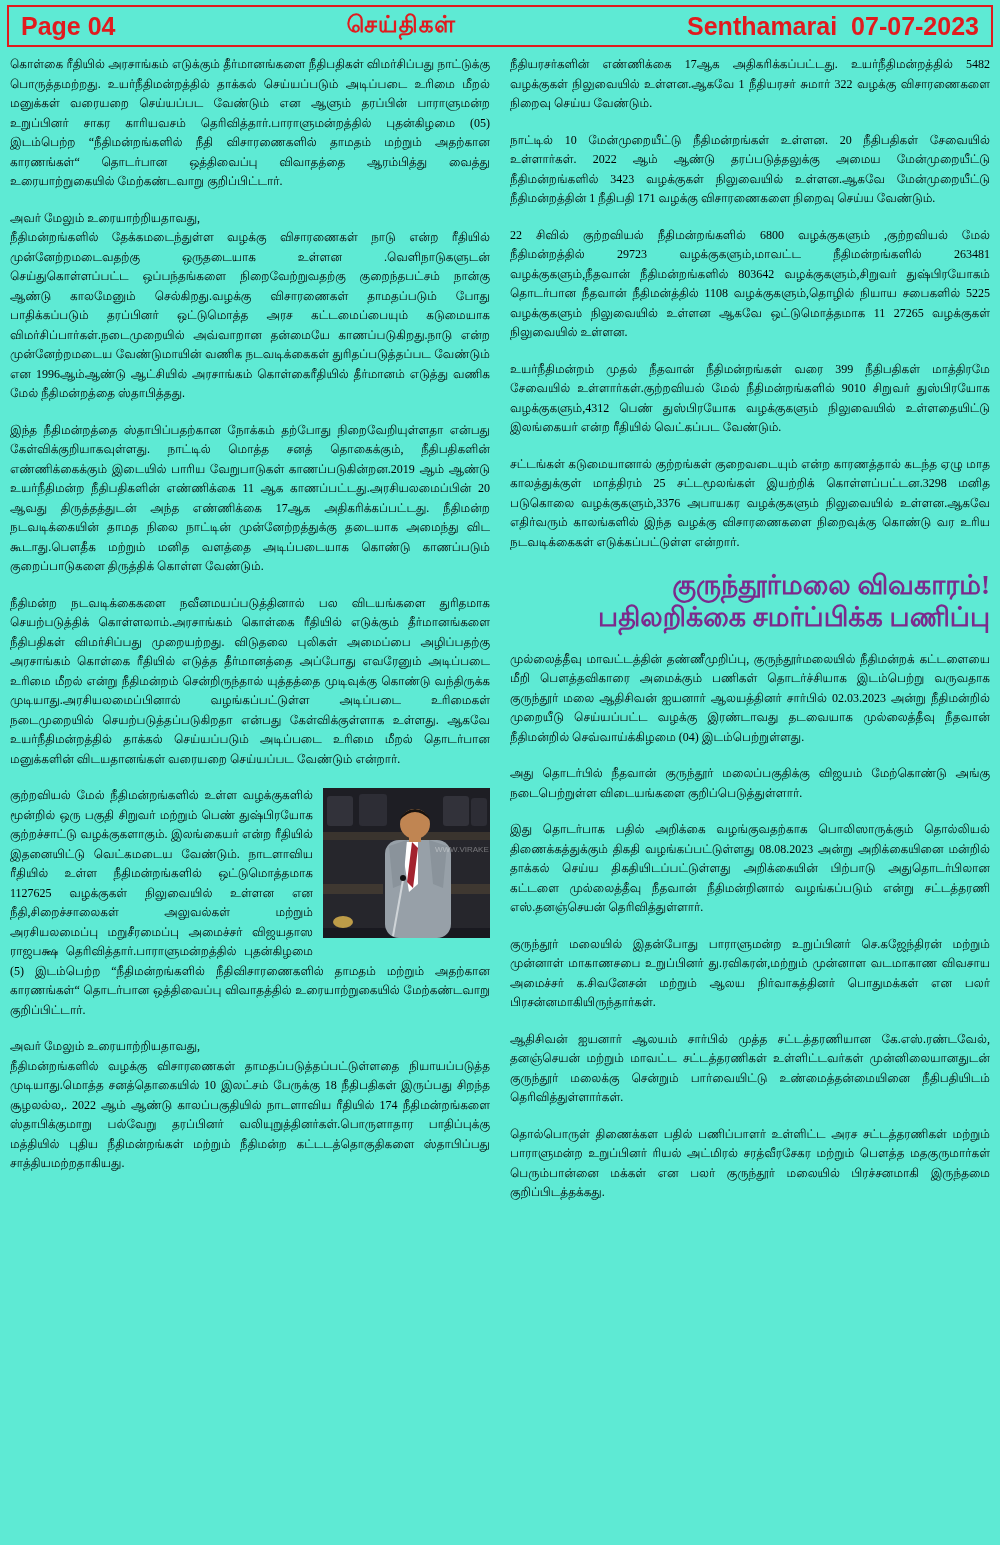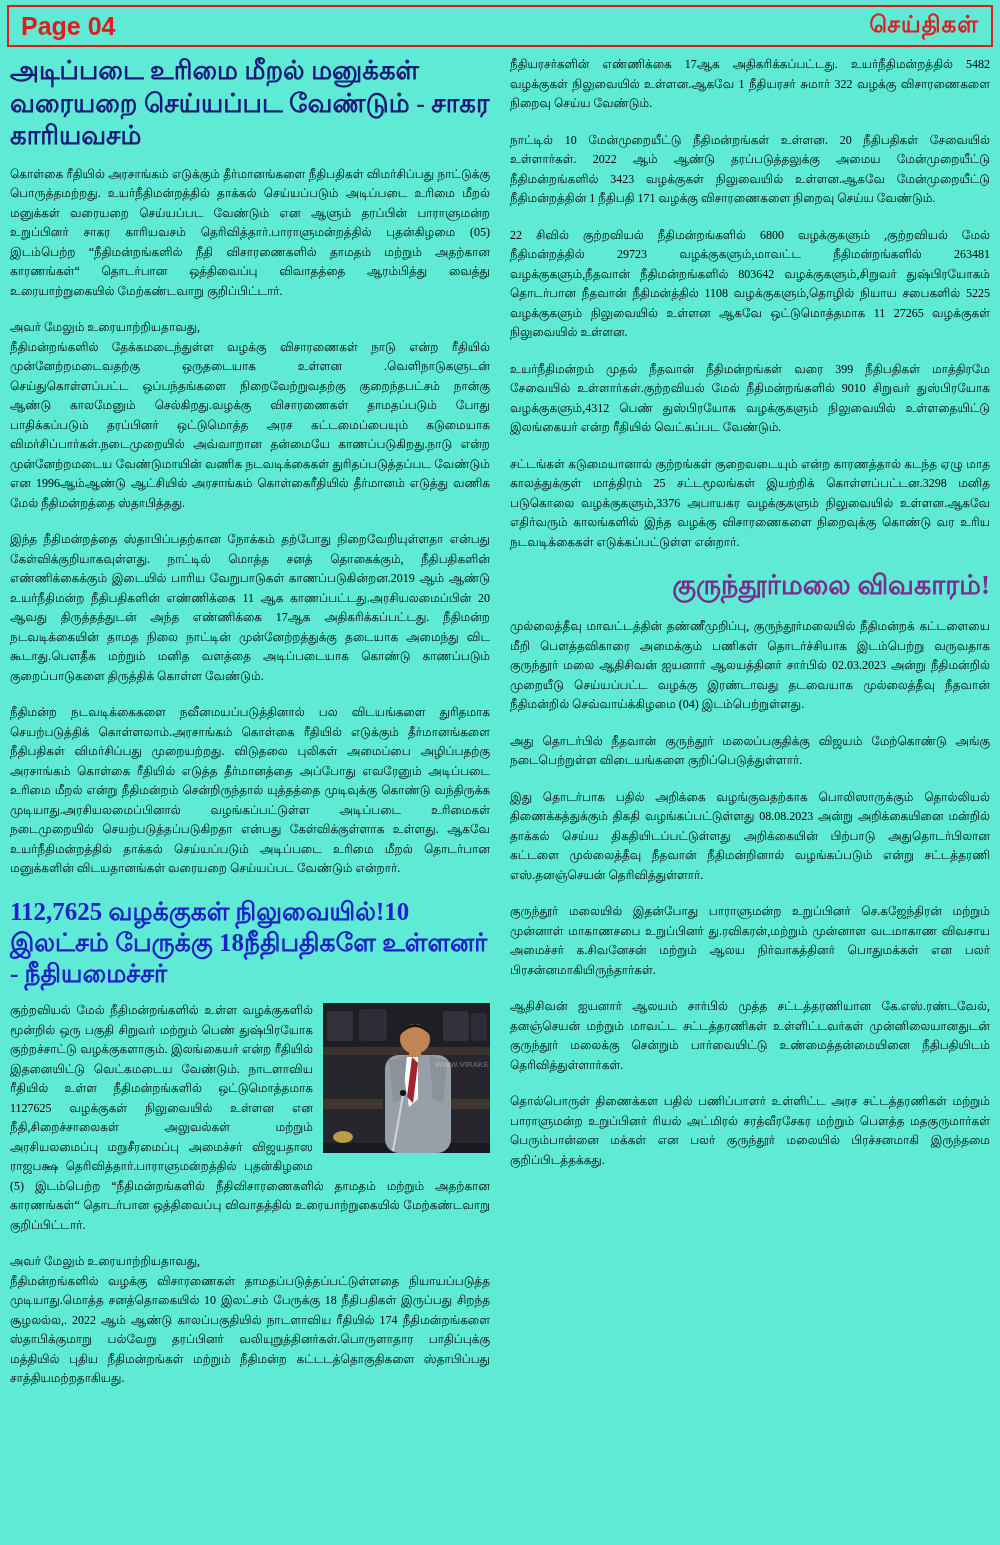--- a/index.html
+++ b/index.html
@@ -62,35 +62,34 @@
   .a2body{overflow:visible;}
 </style>
 </head>
 <body>
 
 <div class="page">
 
   <div class="masthead">
     <span class="mh-left">Page 04</span>
     <span class="mh-center">செய்திகள்</span>
+    <span class="mh-right"><span>Senthamarai</span><span class="sp"></span><span>07-07-2023</span></span>
   </div>
 
   <div class="columns">
 
     <div class="col col-left">
 
-      <h1 class="hl hl-navy">அடிப்படை உரிமை மீறல் மனுக்கள் வரையறை செய்யப்பட வேண்டும் - சாகர காரியவசம்</h1>
 
       <p class="para">கொள்கை ரீதியில் அரசாங்கம் எடுக்கும் தீர்மானங்களை நீதிபதிகள் விமர்சிப்பது நாட்டுக்கு பொருத்தமற்றது. உயர்நீதிமன்றத்தில் தாக்கல் செய்யப்படும் அடிப்படை உரிமை மீறல் மனுக்கள் வரையறை செய்யப்பட வேண்டும் என ஆளும் தரப்பின் பாராளுமன்ற உறுப்பினர் சாகர காரியவசம் தெரிவித்தார்.பாராளுமன்றத்தில் புதன்கிழமை (05) இடம்பெற்ற “நீதிமன்றங்களில் நீதி விசாரணைகளில் தாமதம் மற்றும் அதற்கான காரணங்கள்“ தொடர்பான ஒத்திவைப்பு விவாதத்தை ஆரம்பித்து வைத்து உரையாற்றுகையில் மேற்கண்டவாறு குறிப்பிட்டார்.</p>
       <p class="para lead">அவர் மேலும் உரையாற்றியதாவது,</p>
       <p class="para">நீதிமன்றங்களில் தேக்கமடைந்துள்ள வழக்கு விசாரணைகள் நாடு என்ற ரீதியில் முன்னேற்றமடைவதற்கு ஒருதடையாக உள்ளன .வெளிநாடுகளுடன் செய்துகொள்ளப்பட்ட ஒப்பந்தங்களை நிறைவேற்றுவதற்கு குறைந்தபட்சம் நான்கு ஆண்டு காலமேனும் செல்கிறது.வழக்கு விசாரணைகள் தாமதப்படும் போது பாதிக்கப்படும் தரப்பினர் ஒட்டுமொத்த அரச கட்டமைப்பையும் கடுமையாக விமர்சிப்பார்கள்.நடைமுறையில் அவ்வாறான தன்மையே காணப்படுகிறது.நாடு என்ற முன்னேற்றமடைய வேண்டுமாயின் வணிக நடவடிக்கைகள் துரிதப்படுத்தப்பட வேண்டும் என 1996ஆம்ஆண்டு ஆட்சியில் அரசாங்கம் கொள்கைரீதியில் தீர்மானம் எடுத்து வணிக மேல் நீதிமன்றத்தை ஸ்தாபித்தது.</p>
       <p class="para">இந்த நீதிமன்றத்தை ஸ்தாபிப்பதற்கான நோக்கம் தற்போது நிறைவேறியுள்ளதா என்பது கேள்விக்குறியாகவுள்ளது. நாட்டில் மொத்த சனத் தொகைக்கும், நீதிபதிகளின் எண்ணிக்கைக்கும் இடையில் பாரிய வேறுபாடுகள் காணப்படுகின்றன.2019 ஆம் ஆண்டு உயர்நீதிமன்ற நீதிபதிகளின் எண்ணிக்கை 11 ஆக காணப்பட்டது.அரசியலமைப்பின் 20 ஆவது திருத்தத்துடன் அந்த எண்ணிக்கை 17ஆக அதிகரிக்கப்பட்டது. நீதிமன்ற நடவடிக்கையின் தாமத நிலை நாட்டின் முன்னேற்றத்துக்கு தடையாக அமைந்து விட கூடாது.பௌதீக மற்றும் மனித வளத்தை அடிப்படையாக கொண்டு காணப்படும் குறைப்பாடுகளை திருத்திக் கொள்ள வேண்டும்.</p>
       <p class="para">நீதிமன்ற நடவடிக்கைகளை நவீனமயப்படுத்தினால் பல விடயங்களை துரிதமாக செயற்படுத்திக் கொள்ளலாம்.அரசாங்கம் கொள்கை ரீதியில் எடுக்கும் தீர்மானங்களை நீதிபதிகள் விமர்சிப்பது முறையற்றது. விடுதலை புலிகள் அமைப்பை அழிப்பதற்கு அரசாங்கம் கொள்கை ரீதியில் எடுத்த தீர்மானத்தை அப்போது எவரேனும் அடிப்படை உரிமை மீறல் என்று நீதிமன்றம் சென்றிருந்தால் யுத்தத்தை முடிவுக்கு கொண்டு வந்திருக்க முடியாது.அரசியலமைப்பினால் வழங்கப்பட்டுள்ள அடிப்படை உரிமைகள் நடைமுறையில் செயற்படுத்தப்படுகிறதா என்பது கேள்விக்குள்ளாக உள்ளது. ஆகவே உயர்நீதிமன்றத்தில் தாக்கல் செய்யப்படும் அடிப்படை உரிமை மீறல் தொடர்பான மனுக்களின் விடயதானங்கள் வரையறை செய்யப்பட வேண்டும் என்றார்.</p>
 
-      <h1 class="hl hl-blue">112,7625 வழக்குகள் நிலுவையில்!10 இலட்சம் பேருக்கு 18நீதிபதிகளே உள்ளனர் - நீதியமைச்சர்</h1>
 
       <div class="a2body">
         <div class="photo">
           <svg width="167" height="150" viewBox="0 0 167 150" xmlns="http://www.w3.org/2000/svg">
             <rect x="0" y="0" width="167" height="150" fill="#26262c"></rect>
             <rect x="0" y="0" width="167" height="46" fill="#1e1e24"></rect>
             <rect x="4" y="8" width="26" height="30" rx="3" fill="#32323a"></rect>
             <rect x="36" y="6" width="28" height="32" rx="3" fill="#2d2d35"></rect>
             <rect x="120" y="8" width="26" height="30" rx="3" fill="#32323a"></rect>
             <rect x="148" y="10" width="16" height="28" rx="3" fill="#2d2d35"></rect>
@@ -129,20 +128,21 @@
     <div class="col col-right">
 
       <p class="para">நீதியரசர்களின் எண்ணிக்கை 17ஆக அதிகரிக்கப்பட்டது. உயர்நீதிமன்றத்தில் 5482 வழக்குகள் நிலுவையில் உள்ளன.ஆகவே 1 நீதியரசர் சுமார் 322 வழக்கு விசாரணைகளை நிறைவு செய்ய வேண்டும்.</p>
       <p class="para">நாட்டில் 10 மேன்முறையீட்டு நீதிமன்றங்கள் உள்ளன. 20 நீதிபதிகள் சேவையில் உள்ளார்கள். 2022 ஆம் ஆண்டு தரப்படுத்தலுக்கு அமைய மேன்முறையீட்டு நீதிமன்றங்களில் 3423 வழக்குகள் நிலுவையில் உள்ளன.ஆகவே மேன்முறையீட்டு நீதிமன்றத்தின் 1 நீதிபதி 171 வழக்கு விசாரணைகளை நிறைவு செய்ய வேண்டும்.</p>
       <p class="para">22 சிவில் குற்றவியல் நீதிமன்றங்களில் 6800 வழக்குகளும் ,குற்றவியல் மேல் நீதிமன்றத்தில் 29723 வழக்குகளும்,மாவட்ட நீதிமன்றங்களில் 263481 வழக்குகளும்,நீதவான் நீதிமன்றங்களில் 803642 வழக்குகளும்,சிறுவர் துஷ்பிரயோகம் தொடர்பான நீதவான் நீதிமன்த்தில் 1108 வழக்குகளும்,தொழில் நியாய சபைகளில் 5225 வழக்குகளும் நிலுவையில் உள்ளன ஆகவே ஒட்டுமொத்தமாக 11 27265 வழக்குகள் நிலுவையில் உள்ளன.</p>
       <p class="para">உயர்நீதிமன்றம் முதல் நீதவான் நீதிமன்றங்கள் வரை 399 நீதிபதிகள் மாத்திரமே சேவையில் உள்ளார்கள்.குற்றவியல் மேல் நீதிமன்றங்களில் 9010 சிறுவர் துஸ்பிரயோக வழக்குகளும்,4312 பெண் துஸ்பிரயோக வழக்குகளும் நிலுவையில் உள்ளதையிட்டு இலங்கையர் என்ற ரீதியில் வெட்கப்பட வேண்டும்.</p>
       <p class="para">சட்டங்கள் கடுமையானால் குற்றங்கள் குறைவடையும் என்ற காரணத்தால் கடந்த ஏழு மாத காலத்துக்குள் மாத்திரம் 25 சட்டமூலங்கள் இயற்றிக் கொள்ளப்பட்டன.3298 மனித படுகொலை வழக்குகளும்,3376 அபாயகர வழக்குகளும் நிலுவையில் உள்ளன.ஆகவே எதிர்வரும் காலங்களில் இந்த வழக்கு விசாரணைகளை நிறைவுக்கு கொண்டு வர உரிய நடவடிக்கைகள் எடுக்கப்பட்டுள்ள என்றார்.</p>
 
       <h1 class="hl hl-purple">
         <div>குருந்தூர்மலை விவகாரம்!</div>
+        <div>பதிலறிக்கை சமர்ப்பிக்க பணிப்பு</div>
       </h1>
 
       <p class="para">முல்லைத்தீவு மாவட்டத்தின் தண்ணீமுறிப்பு, குருந்தூர்மலையில் நீதிமன்றக் கட்டளையை மீறி பௌத்தவிகாரை அமைக்கும் பணிகள் தொடர்ச்சியாக இடம்பெற்று வருவதாக குருந்தூர் மலை ஆதிசிவன் ஐயனார் ஆலயத்தினர் சார்பில் 02.03.2023 அன்று நீதிமன்றில் முறையீடு செய்யப்பட்ட வழக்கு இரண்டாவது தடவையாக முல்லைத்தீவு நீதவான் நீதிமன்றில் செவ்வாய்க்கிழமை (04) இடம்பெற்றுள்ளது.</p>
       <p class="para">அது தொடர்பில் நீதவான் குருந்தூர் மலைப்பகுதிக்கு விஜயம் மேற்கொண்டு அங்கு நடைபெற்றுள்ள விடையங்களை குறிப்பெடுத்துள்ளார்.</p>
       <p class="para">இது தொடர்பாக பதில் அறிக்கை வழங்குவதற்காக பொலிஸாருக்கும் தொல்லியல் திணைக்கத்துக்கும் திகதி வழங்கப்பட்டுள்ளது 08.08.2023 அன்று அறிக்கையினை மன்றில் தாக்கல் செய்ய திகதியிடப்பட்டுள்ளது அறிக்கையின் பிற்பாடு அதுதொடர்பிலான கட்டளை முல்லைத்தீவு நீதவான் நீதிமன்றினால் வழங்கப்படும் என்று சட்டத்தரணி எஸ்.தனஞ்செயன் தெரிவித்துள்ளார்.</p>
       <p class="para">குருந்தூர் மலையில் இதன்போது பாராளுமன்ற உறுப்பினர் செ.கஜேந்திரன் மற்றும் முன்னாள் மாகாணசபை உறுப்பினர் து.ரவிகரன்,மற்றும் முன்னாள வடமாகாண விவசாய அமைச்சர் க.சிவனேசன் மற்றும் ஆலய நிர்வாகத்தினர் பொதுமக்கள் என பலர் பிரசன்னமாகியிருந்தார்கள்.</p>
       <p class="para">ஆதிசிவன் ஐயனார் ஆலயம் சார்பில் முத்த சட்டத்தரணியான கே.எஸ்.ரண்டவேல், தனஞ்செயன் மற்றும் மாவட்ட சட்டத்தரணிகள் உள்ளிட்டவர்கள் முன்னிலையானதுடன் குருந்தூர் மலைக்கு சென்றும் பார்வையிட்டு உண்மைத்தன்மையினை நீதிபதியிடம் தெரிவித்துள்ளார்கள்.</p>
       <p class="para">தொல்பொருள் திணைக்கள பதில் பணிப்பாளர் உள்ளிட்ட அரச சட்டத்தரணிகள் மற்றும் பாராளுமன்ற உறுப்பினர் ரியல் அட்மிரல் சரத்வீரசேகர மற்றும் பௌத்த மதகுருமார்கள் பெரும்பான்னை மக்கள் என பலர் குருந்தூர் மலையில் பிரச்சனமாகி இருந்தமை குறிப்பிடத்தக்கது.</p>
     </div>
 

